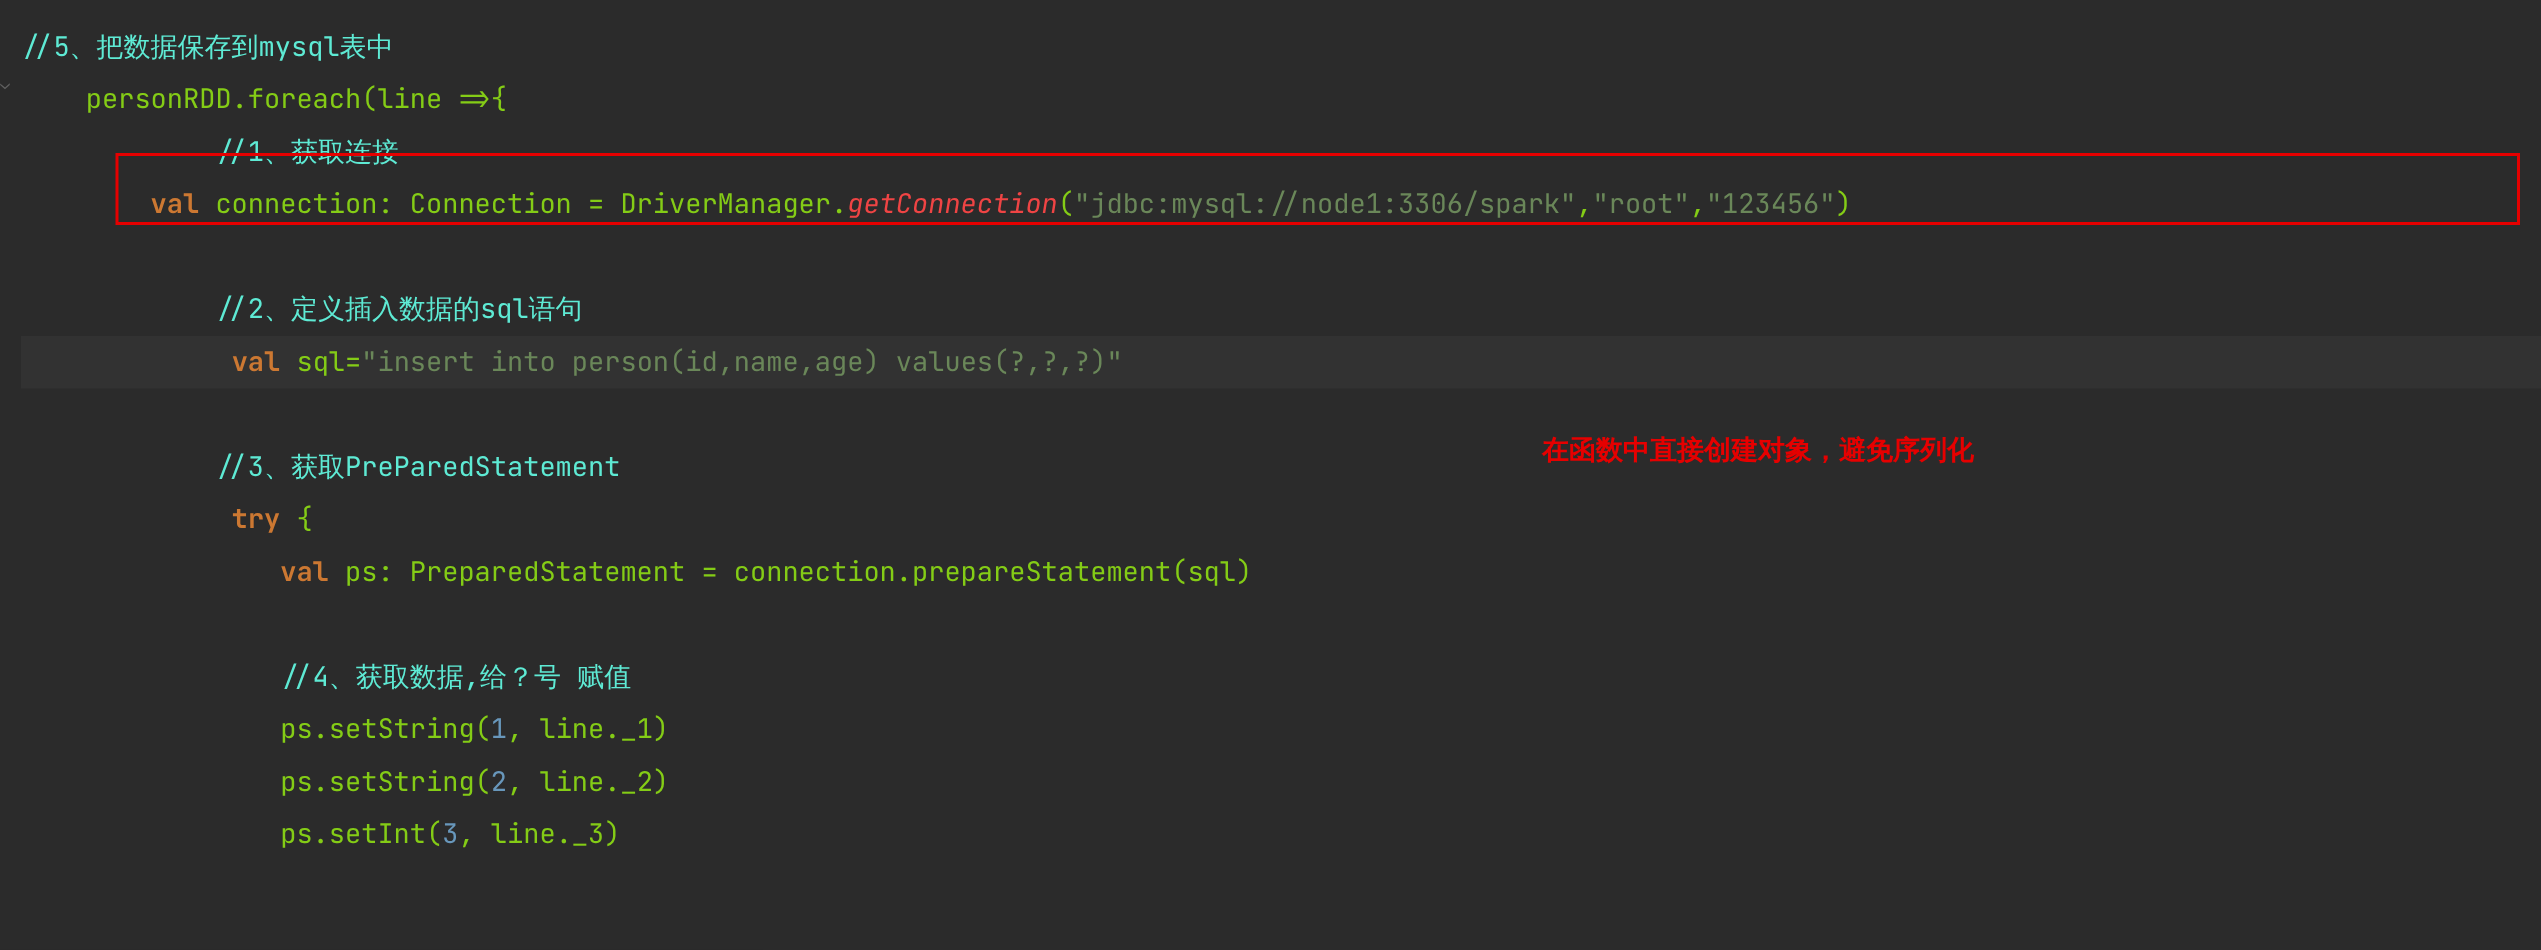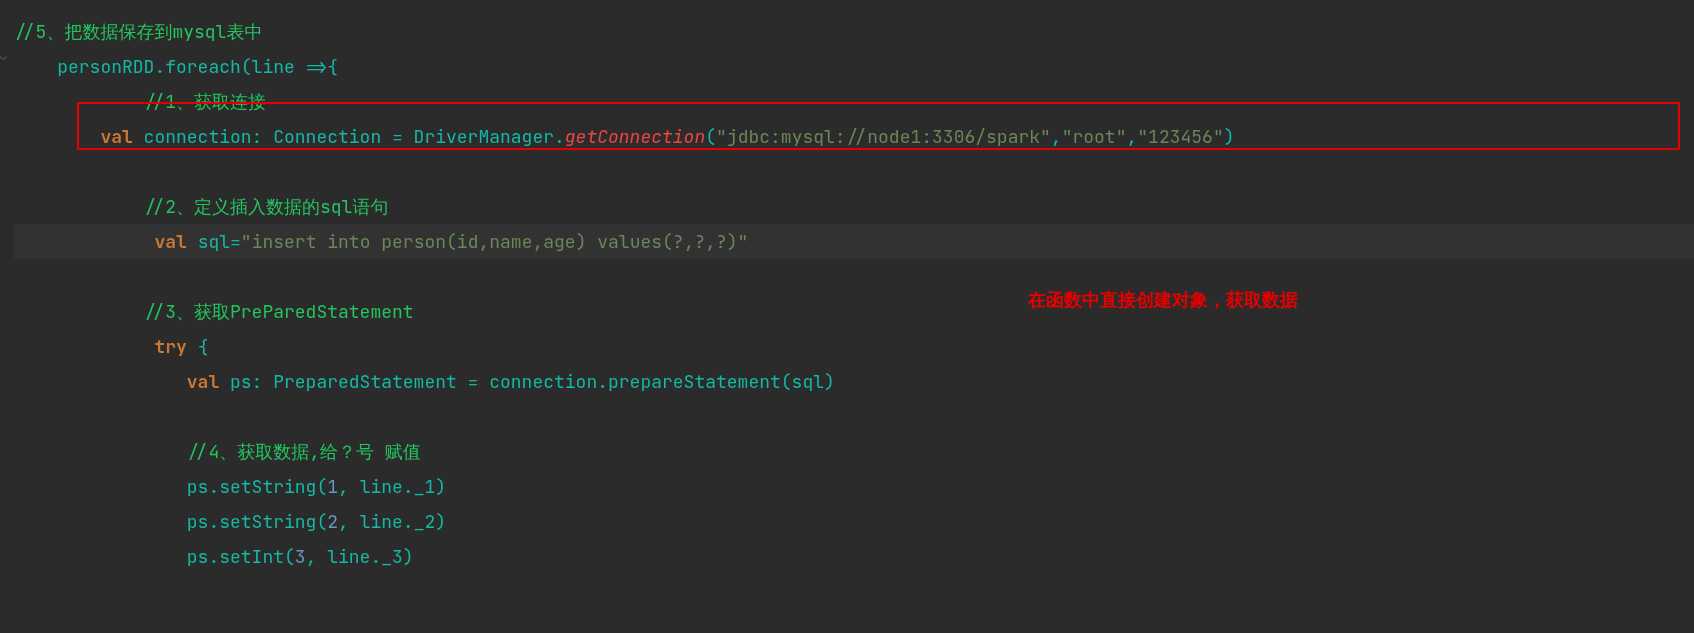--- a/index.html
+++ b/index.html
@@ -12,26 +12,26 @@
     color:#a9b7c6;
     overflow:hidden;
     position:relative;
   }
   .code-area{
     position:relative;
     padding-top:14px;
     padding-left:14px;
     white-space:pre;
   }
-  .k-comment{ color:#22c55e;text-align:center; }
+  .k-comment{ color:#5eead4;text-align:center; }
   .k-keyword{ color:#cc7832;font-weight:bold; }
   .k-string{ color:#6a8759; }
   .k-number{ color:#6897bb; }
   .k-method-italic{ color:#ef4444; font-style:italic; }
-  .k-ident{ color:#14b8a6; }
+  .k-ident{ color:#84cc16; }
 
   .line{ display:block; }
   .caret-line{ background:#323232; }
 
   
   .red-box{
     position:absolute;
     border:2px solid #e60000;
     box-sizing:border-box;
     left:77px;
@@ -76,15 +76,15 @@
 
 <svg class="arrow-svg" id="arrow-svg" width="1694" height="633">
   <defs>
     <marker id="arrhead" markerWidth="10" markerHeight="8" refX="9" refY="4" orient="auto">
       <polygon points="0 0, 10 4, 0 8" fill="#e60000"></polygon>
     </marker>
   </defs>
   <line id="arrow-line" stroke="#e60000" stroke-width="2" marker-end="url(#arrhead)" x1="1045" y1="151" x2="1098" y2="271"></line>
 </svg>
 
-<div class="red-note" id="red-note" style="left: 1028px; top: 283px;">在函数中直接创建对象，获取数据</div>
+<div class="red-note" id="red-note" style="left: 1028px; top: 283px;">在函数中直接创建对象，避免序列化</div>
 
 <div class="fold-icon"><span>⌄</span></div>
 
 </body></html>

